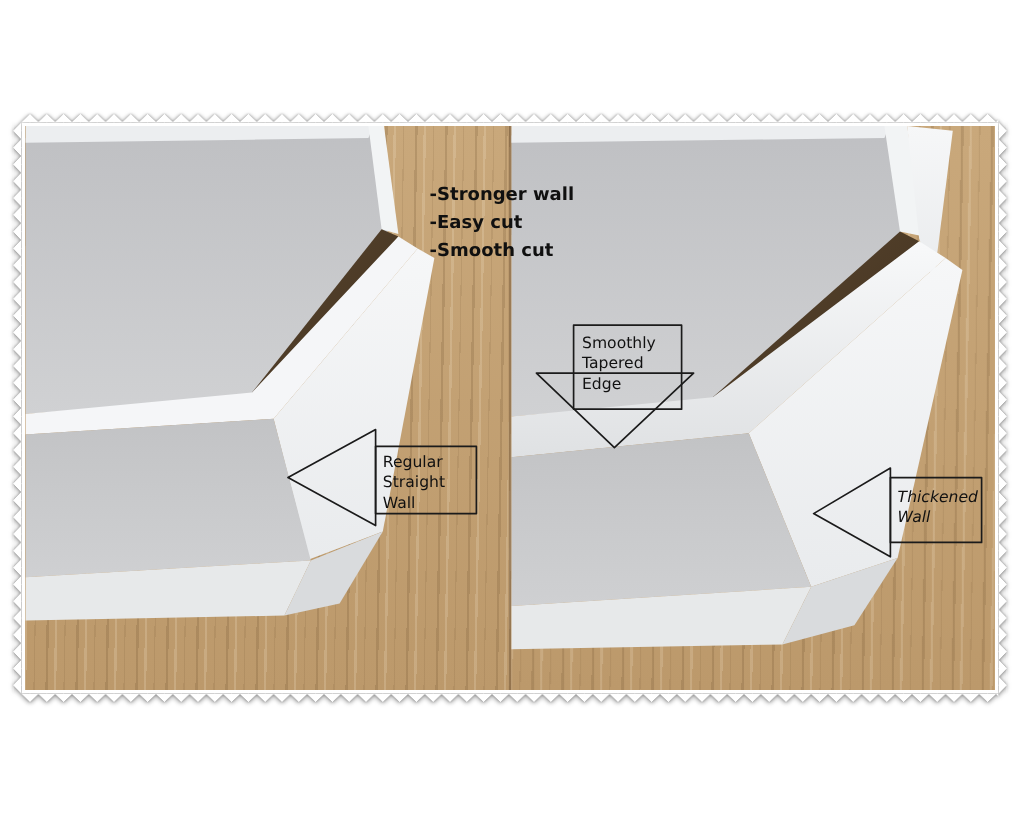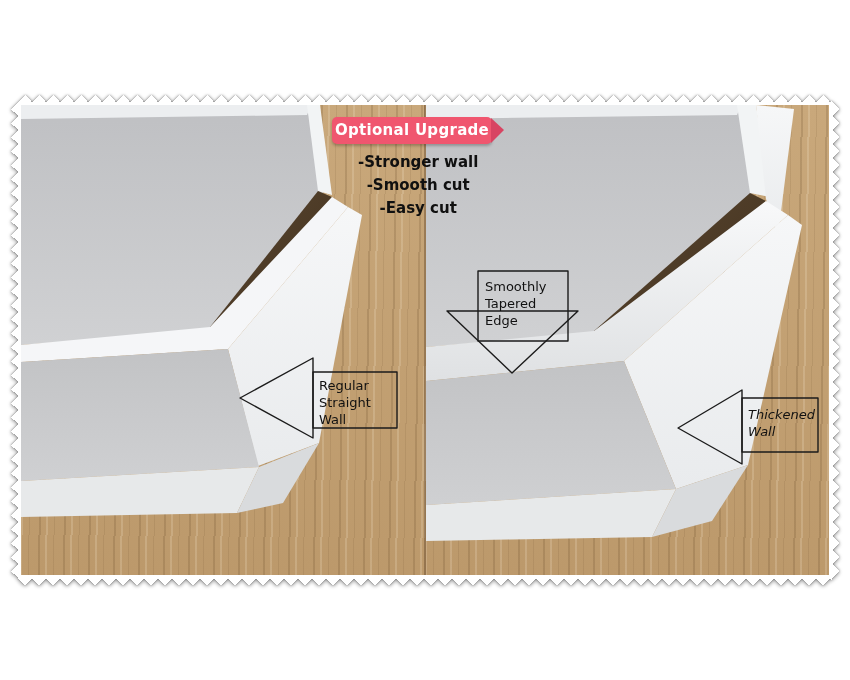--- a/index.html
+++ b/index.html
@@ -50,21 +50,21 @@
     color:#ffffff;font-size:15px;font-weight:600;line-height:27px;text-align:center;
     letter-spacing:0.3px;box-shadow:0 2px 3px rgba(0,0,0,0.25);
   }
   .banner-tail{
     position:absolute;right:-12px;top:1px;width:0;height:0;
     border-top:12px solid transparent;border-bottom:13px solid transparent;
     border-left:13px solid #d84462;
   }
   
   .features{position:absolute;left:337px;top:46px;color:#101010;font-size:15px;font-weight:bold;}
-  .feature-item{height:23px;line-height:23px;white-space:nowrap;text-align:center;}
+  .feature-item{height:23px;line-height:23px;white-space:nowrap;}
   
   .callout-label{
     position:absolute;color:#111111;font-size:13px;line-height:17px;
     white-space:pre-line;
   }
   .lbl-regular{left:298px;top:272px;width:76px;}
   .lbl-tapered{left:464px;top:173px;width:84px;}
   .lbl-thickened{left:727px;top:301px;width:68px;font-style:italic;}
 </style>
 </head>
@@ -158,29 +158,25 @@
         <g class="callout">
           <rect x="457" y="166" width="90" height="70"></rect>
           <polygon points="426,206 557,206 491,268"></polygon>
         </g>
         <g class="callout">
           <polygon points="721,285 657,323 721,359"></polygon>
           <rect x="721" y="293" width="76" height="54"></rect>
         </g>
       </svg>
 
-      <div class="banner">
-        <span>Optional Upgrade</span>
-        <span class="banner-tail"></span>
-      </div>
 
       <div class="features">
         <div class="feature-item">-Stronger wall</div>
+        <div class="feature-item">-Easy cut</div>
         <div class="feature-item">-Smooth cut</div>
-        <div class="feature-item">-Easy cut</div>
       </div>
 
       <div class="callout-label lbl-regular">Regular
 Straight
 Wall</div>
       <div class="callout-label lbl-tapered">Smoothly
 Tapered
 Edge</div>
       <div class="callout-label lbl-thickened">Thickened
 Wall</div>

